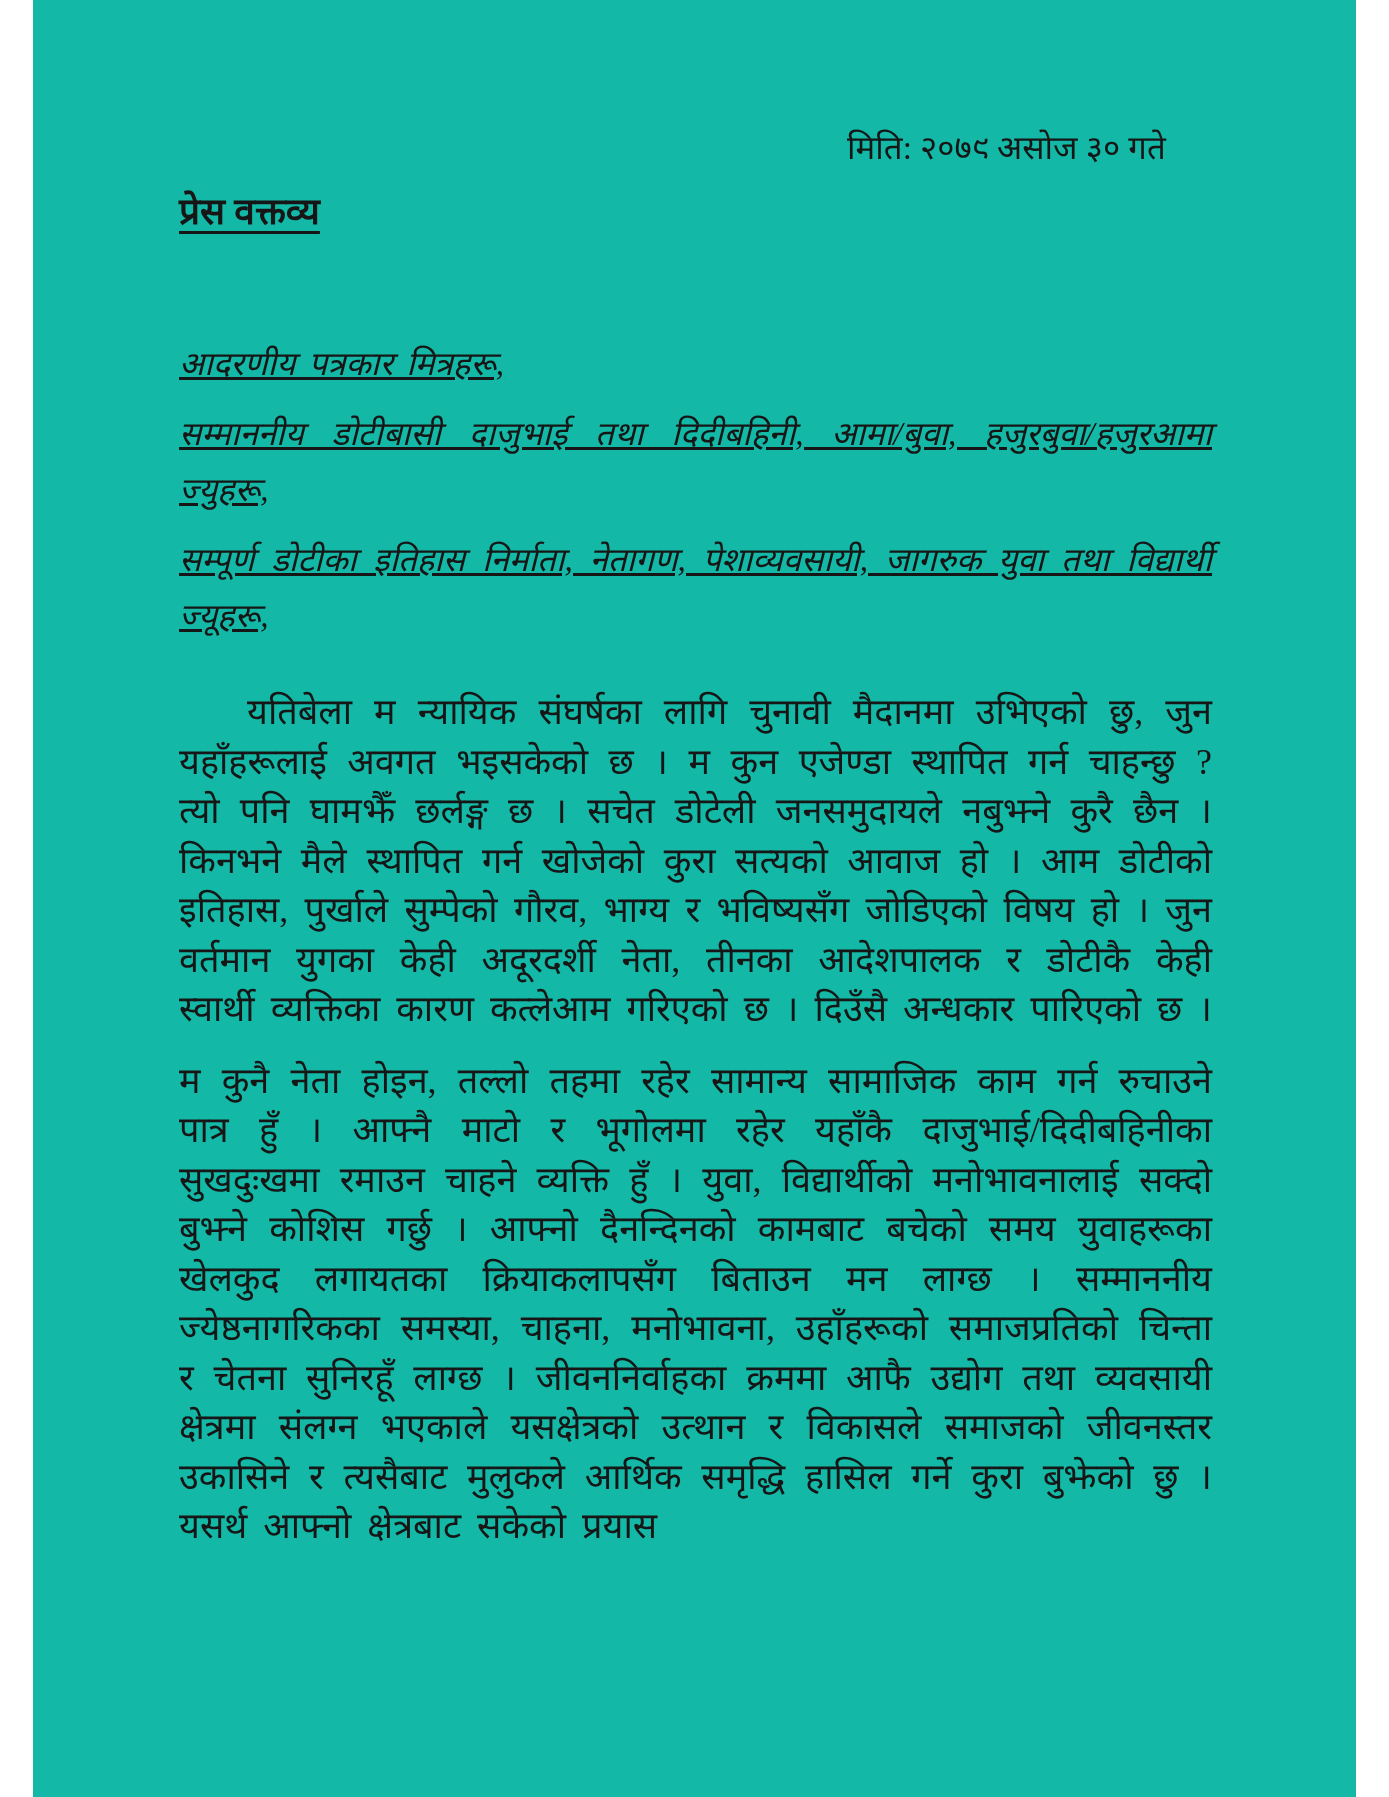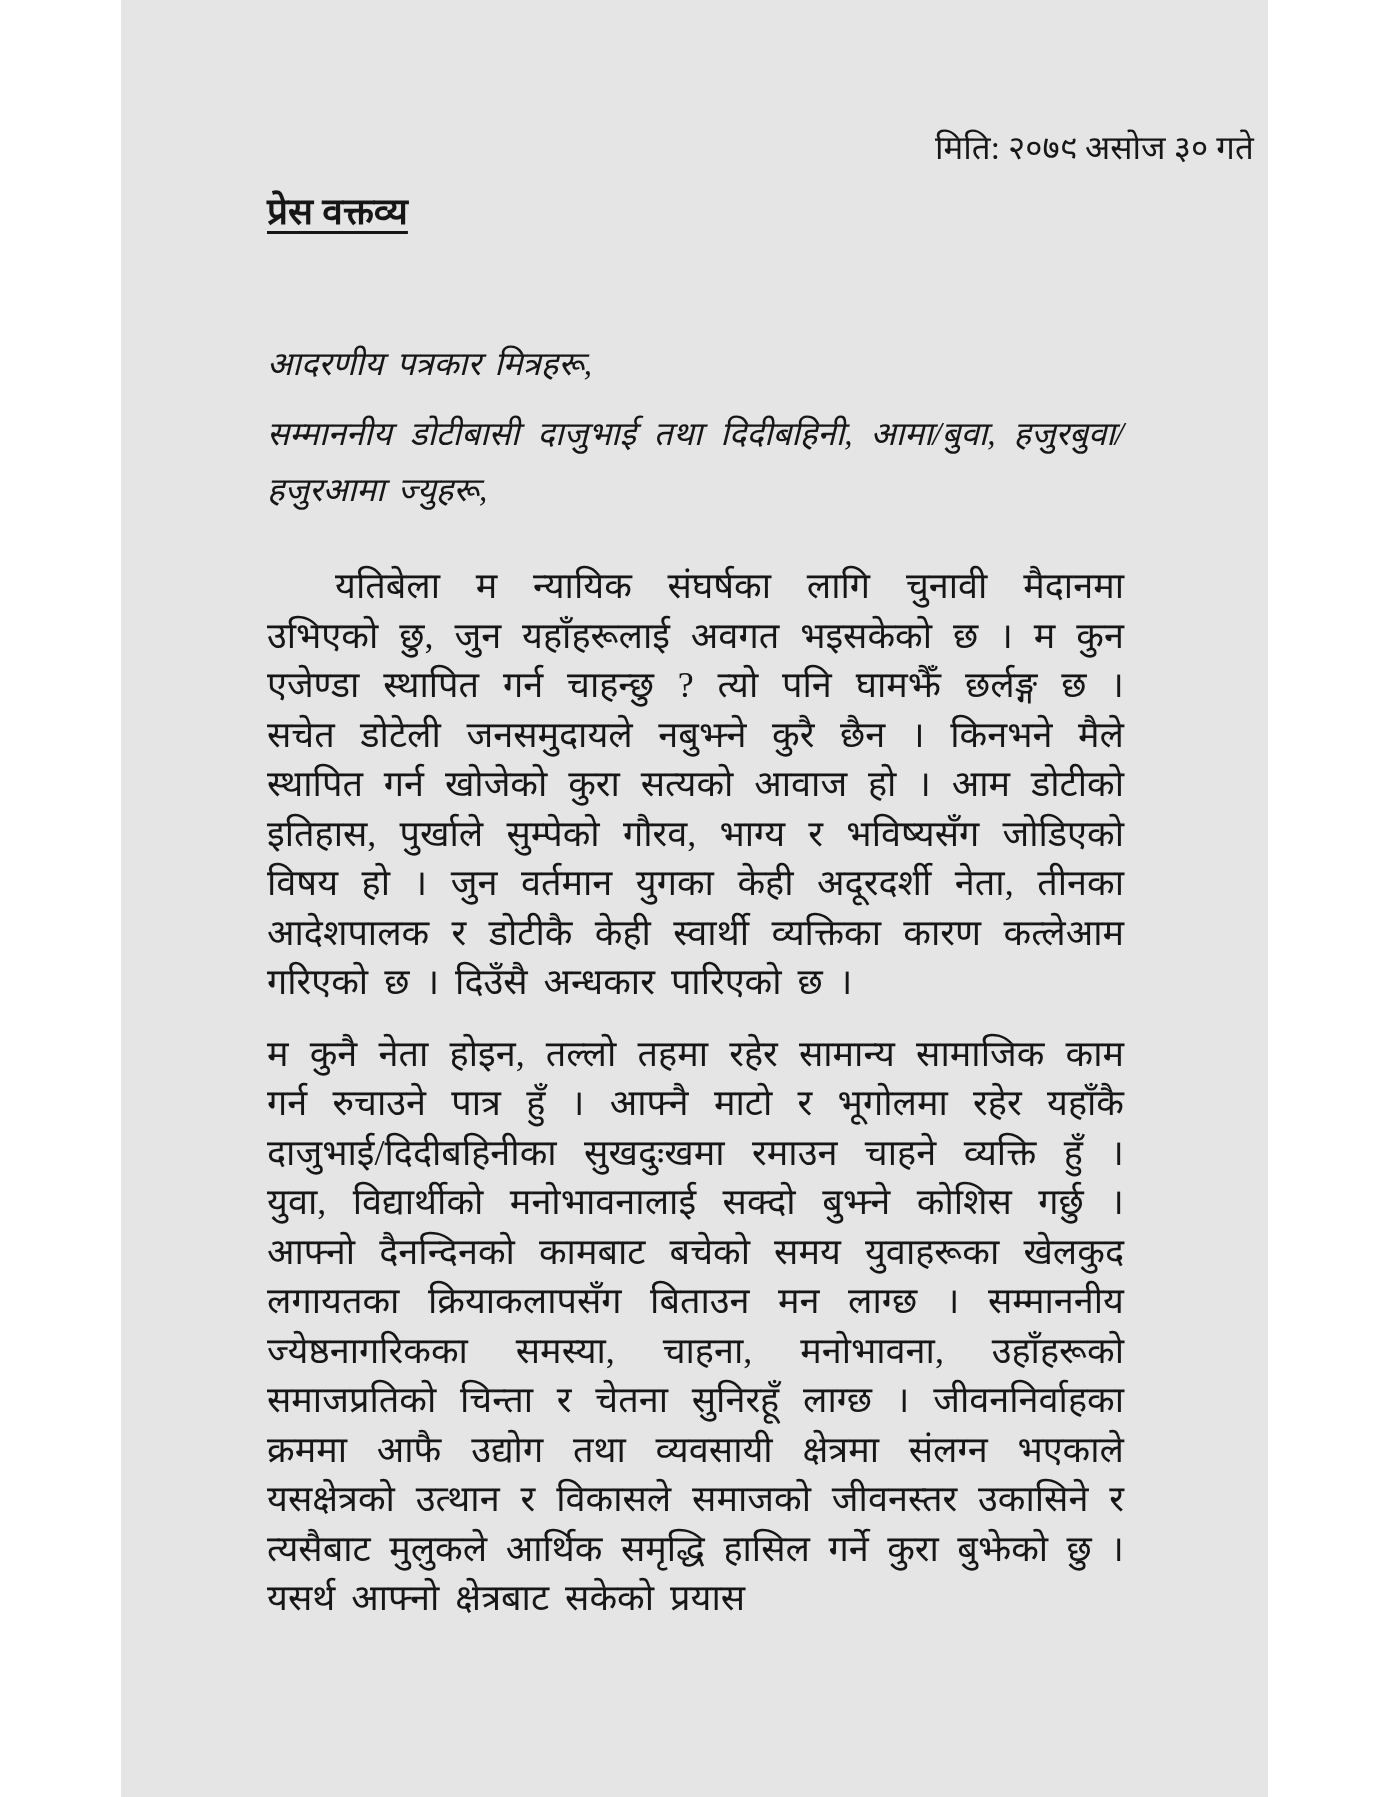--- a/index.html
+++ b/index.html
@@ -2,24 +2,24 @@
 <html lang="ne"><head>
 <meta charset="utf-8">
 <style>
   html, body {
     margin: 0;
     padding: 0;
     background: #ffffff;
   }
   .page {
     position: relative;
-    width: 1147px;
+    width: 1323px;
     height: 1797px;
     margin: 0 auto;
-    background: #e5e5e5;
+    background: #14b8a6;
     color: #161616;
     font-family: "Liberation Serif", "DejaVu Serif", serif;
     overflow: hidden;
     box-sizing: border-box;
     padding: 128px 144px 0 146px;
   }
   .date-line {
     font-size: 33px;
     line-height: 40px;
     white-space: nowrap;
@@ -32,20 +32,21 @@
     font-weight: bold;
     line-height: 44px;
     margin: 0 0 102px 0;
   }
   .doc-title span {
     text-decoration: underline;
     text-underline-offset: 7px;
   }
   .salutations {
     margin-bottom: 44px;
+    text-decoration: underline;
   }
   .salutation {
     font-style: italic;
     font-size: 33px;
     line-height: 56px;
     text-align: justify;
     text-justify: inter-word;
     word-spacing: 5px;
     margin: 0 0 14px 0;
   }
@@ -68,19 +69,20 @@
 
   <div class="date-line">मिति: २०७९ असोज ३० गते</div>
 
   <h1 class="doc-title">
     <span>प्रेस वक्तव्य</span>
   </h1>
 
   <div class="salutations">
     <p class="salutation">आदरणीय पत्रकार मित्रहरू,</p>
     <p class="salutation">सम्माननीय डोटीबासी दाजुभाई तथा दिदीबहिनी, आमा/बुवा, हजुरबुवा/हजुरआमा ज्युहरू,</p>
+    <p class="salutation">सम्पूर्ण डोटीका इतिहास निर्माता, नेतागण, पेशाव्यवसायी, जागरुक युवा तथा विद्यार्थी ज्यूहरू,</p>
   </div>
 
   <p class="body-paragraph indented">यतिबेला म न्यायिक संघर्षका लागि चुनावी मैदानमा उभिएको छु, जुन यहाँहरूलाई अवगत भइसकेको छ । म कुन एजेण्डा स्थापित गर्न चाहन्छु ? त्यो पनि घामझैँ छर्लङ्ग छ । सचेत डोटेली जनसमुदायले नबुझ्ने कुरै छैन । किनभने मैले स्थापित गर्न खोजेको कुरा सत्यको आवाज हो । आम डोटीको इतिहास, पुर्खाले सुम्पेको गौरव, भाग्य र भविष्यसँग जोडिएको विषय हो । जुन वर्तमान युगका केही अदूरदर्शी नेता, तीनका आदेशपालक र डोटीकै केही स्वार्थी व्यक्तिका कारण कत्लेआम गरिएको छ । दिउँसै अन्धकार पारिएको छ ।</p>
 
   <p class="body-paragraph">म कुनै नेता होइन, तल्लो तहमा रहेर सामान्य सामाजिक काम गर्न रुचाउने पात्र हुँ । आफ्नै माटो र भूगोलमा रहेर यहाँकै दाजुभाई/दिदीबहिनीका सुखदुःखमा रमाउन चाहने व्यक्ति हुँ । युवा, विद्यार्थीको मनोभावनालाई सक्दो बुझ्ने कोशिस गर्छु । आफ्नो दैनन्दिनको कामबाट बचेको समय युवाहरूका खेलकुद लगायतका क्रियाकलापसँग बिताउन मन लाग्छ । सम्माननीय ज्येष्ठनागरिकका समस्या, चाहना, मनोभावना, उहाँहरूको समाजप्रतिको चिन्ता र चेतना सुनिरहूँ लाग्छ । जीवननिर्वाहका क्रममा आफै उद्योग तथा व्यवसायी क्षेत्रमा संलग्न भएकाले यसक्षेत्रको उत्थान र विकासले समाजको जीवनस्तर उकासिने र त्यसैबाट मुलुकले आर्थिक समृद्धि हासिल गर्ने कुरा बुझेको छु । यसर्थ आफ्नो क्षेत्रबाट सकेको प्रयास</p>
 
 </div>
 
 </body></html>

